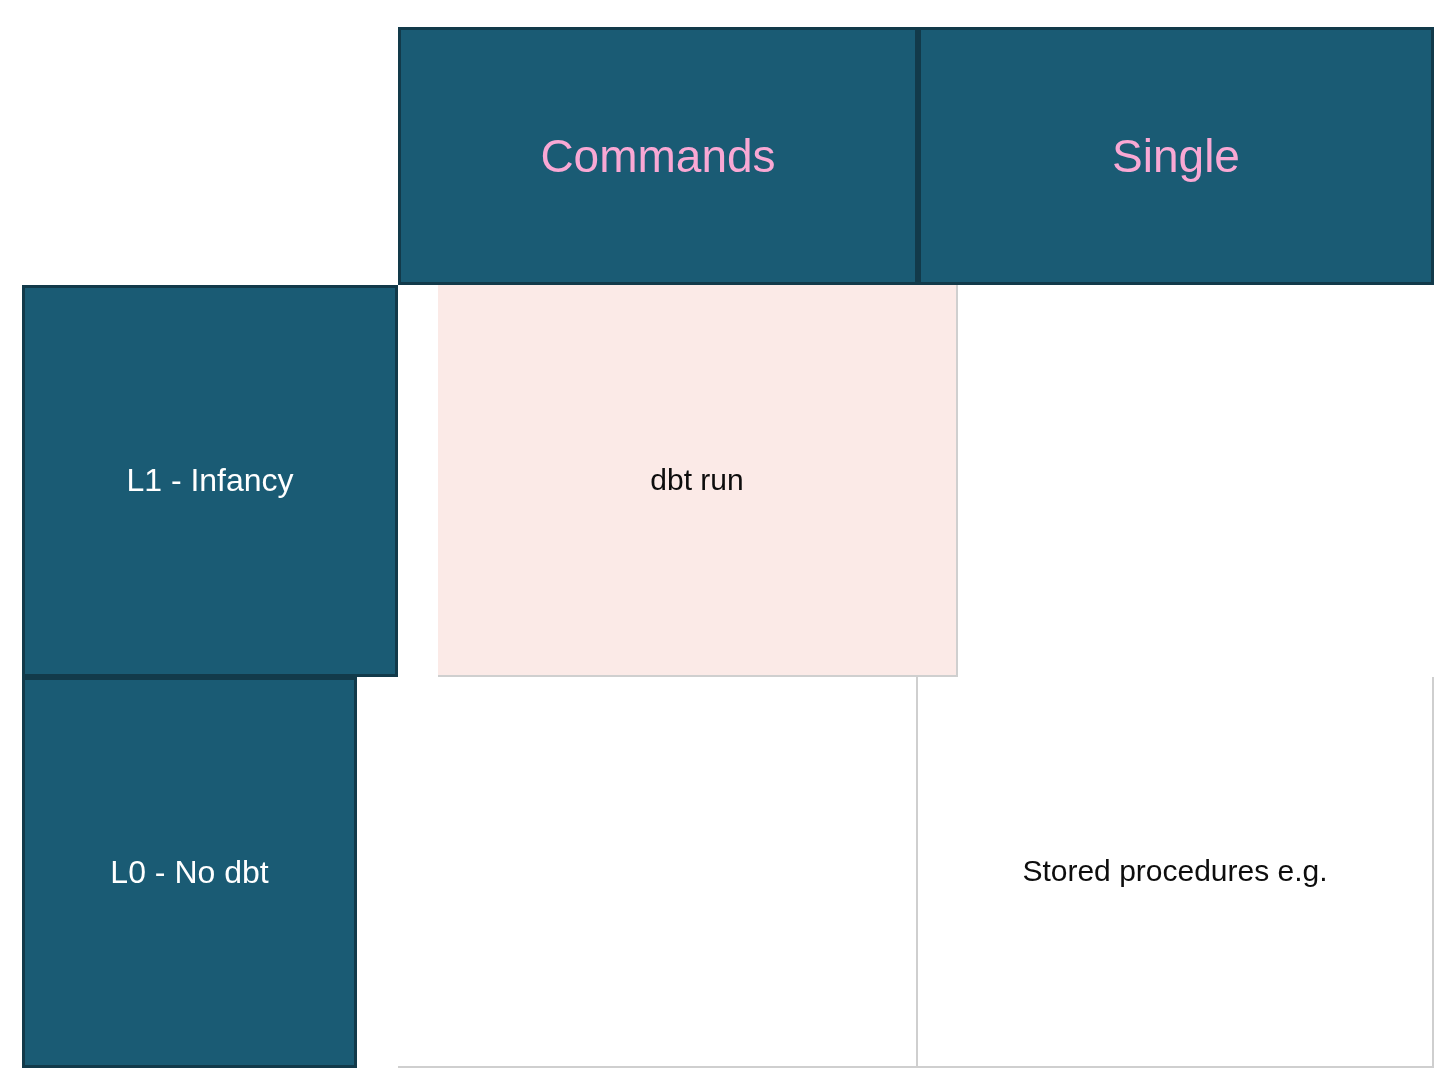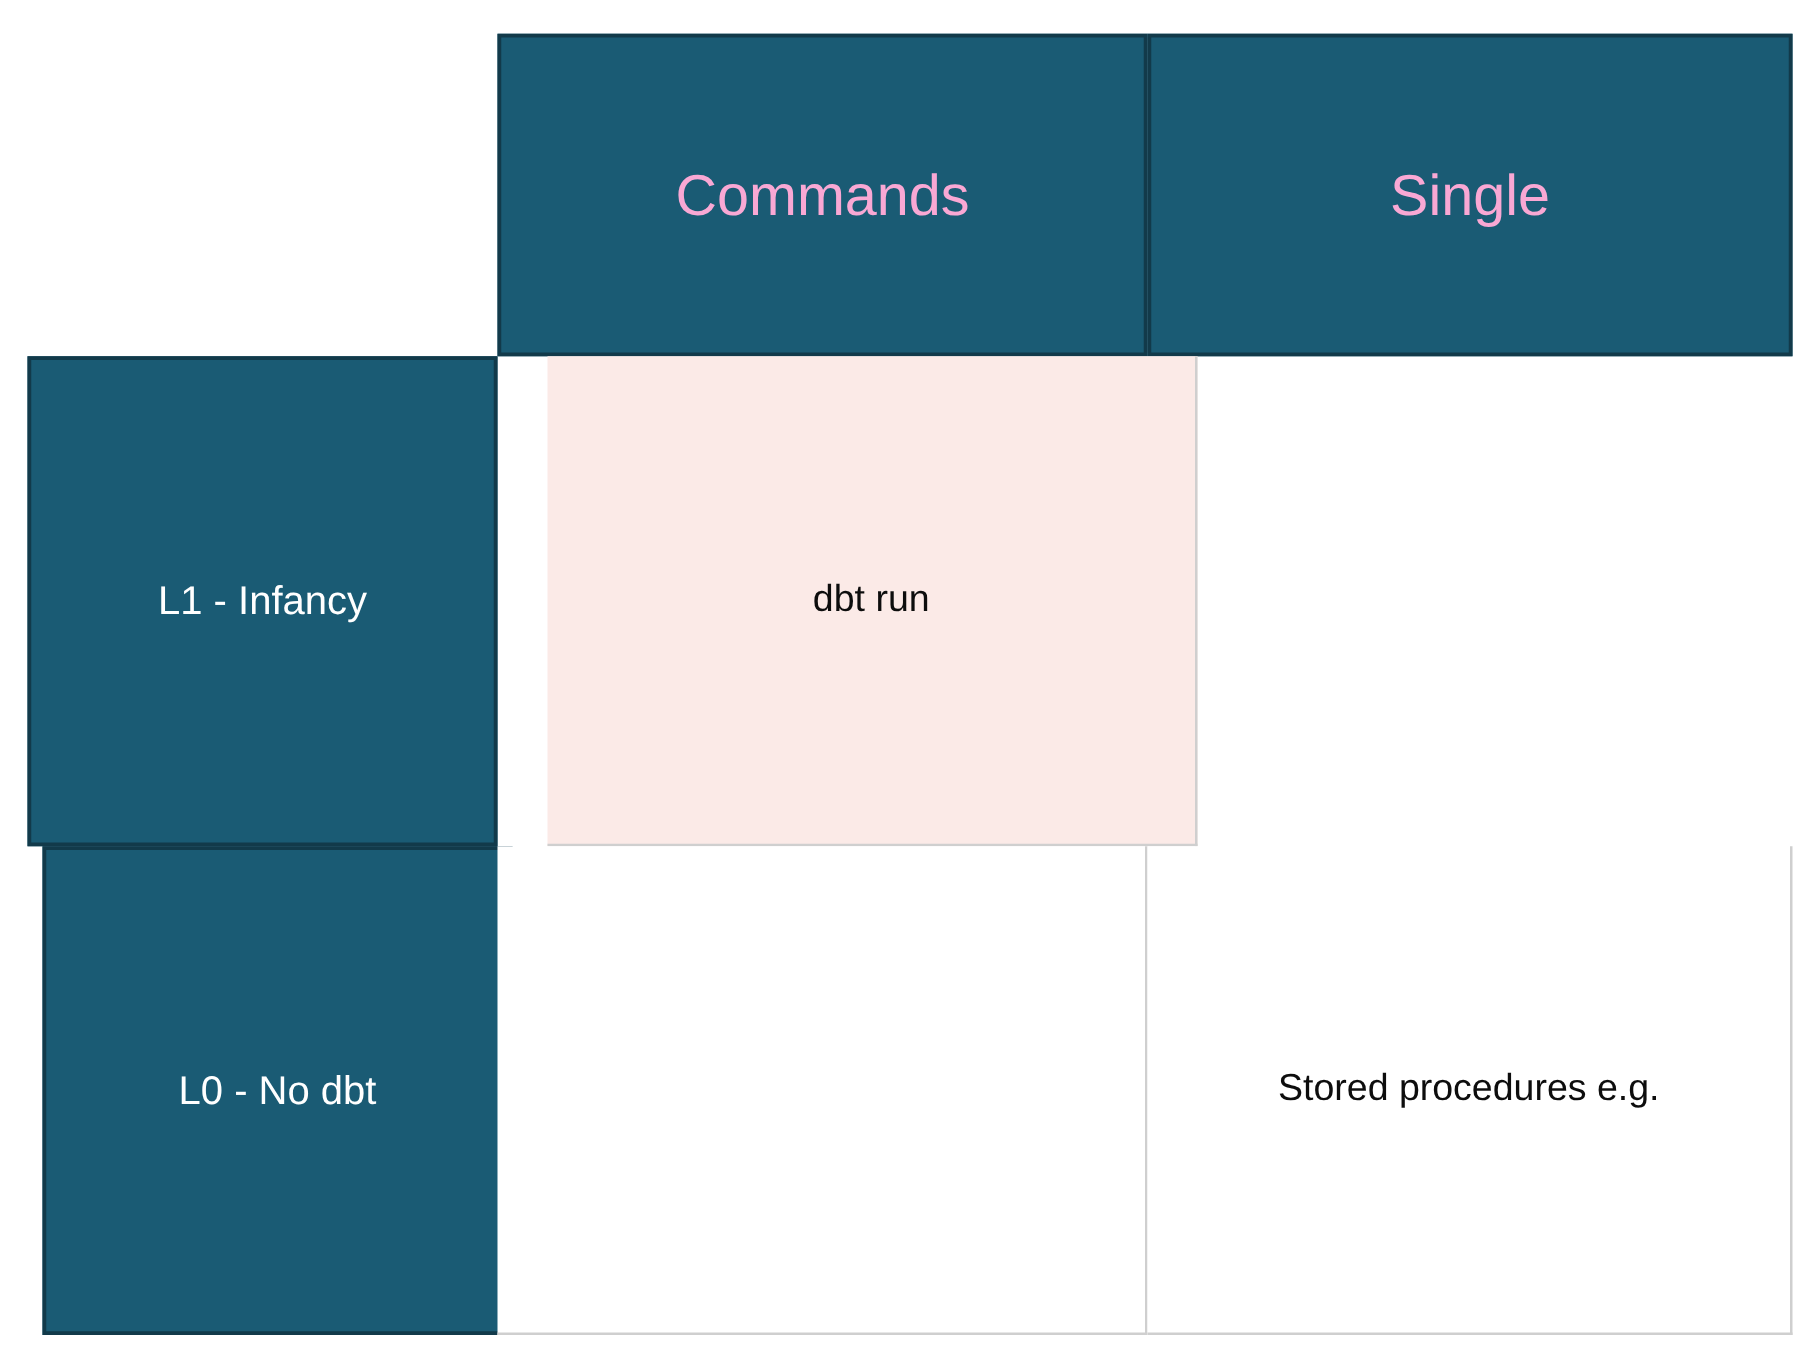--- a/index.html
+++ b/index.html
@@ -66,21 +66,21 @@
   .tint-white { background: #ffffff; }
 
   
   
   
 
   #hdr-commands { left: 398px;  top: 27px;  width: 520px; height: 258px; }
   #hdr-models   { left: 918px;  top: 27px;  width: 516px; height: 258px; }
 
   #rowhdr-l1 { left: 22px; top: 285px; width: 376px; height: 392px; }
-  #rowhdr-l0 { left: 22px; top: 677px; width: 376px; height: 391px; margin-left: 12px; }
+  #rowhdr-l0 { left: 22px; top: 677px; width: 335px; height: 391px; }
 
   #cell-l1-commands { left: 398px; top: 285px; width: 520px; height: 392px; margin-left: 40px; }
   #cell-l1-models   { left: 918px; top: 285px; width: 516px; height: 392px; }
   #cell-l0-commands { left: 398px; top: 677px; width: 520px; height: 391px; }
   #cell-l0-models   { left: 918px; top: 677px; width: 516px; height: 391px; }
 </style>
 </head>
 <body>
 
 <div id="matrix-root">

